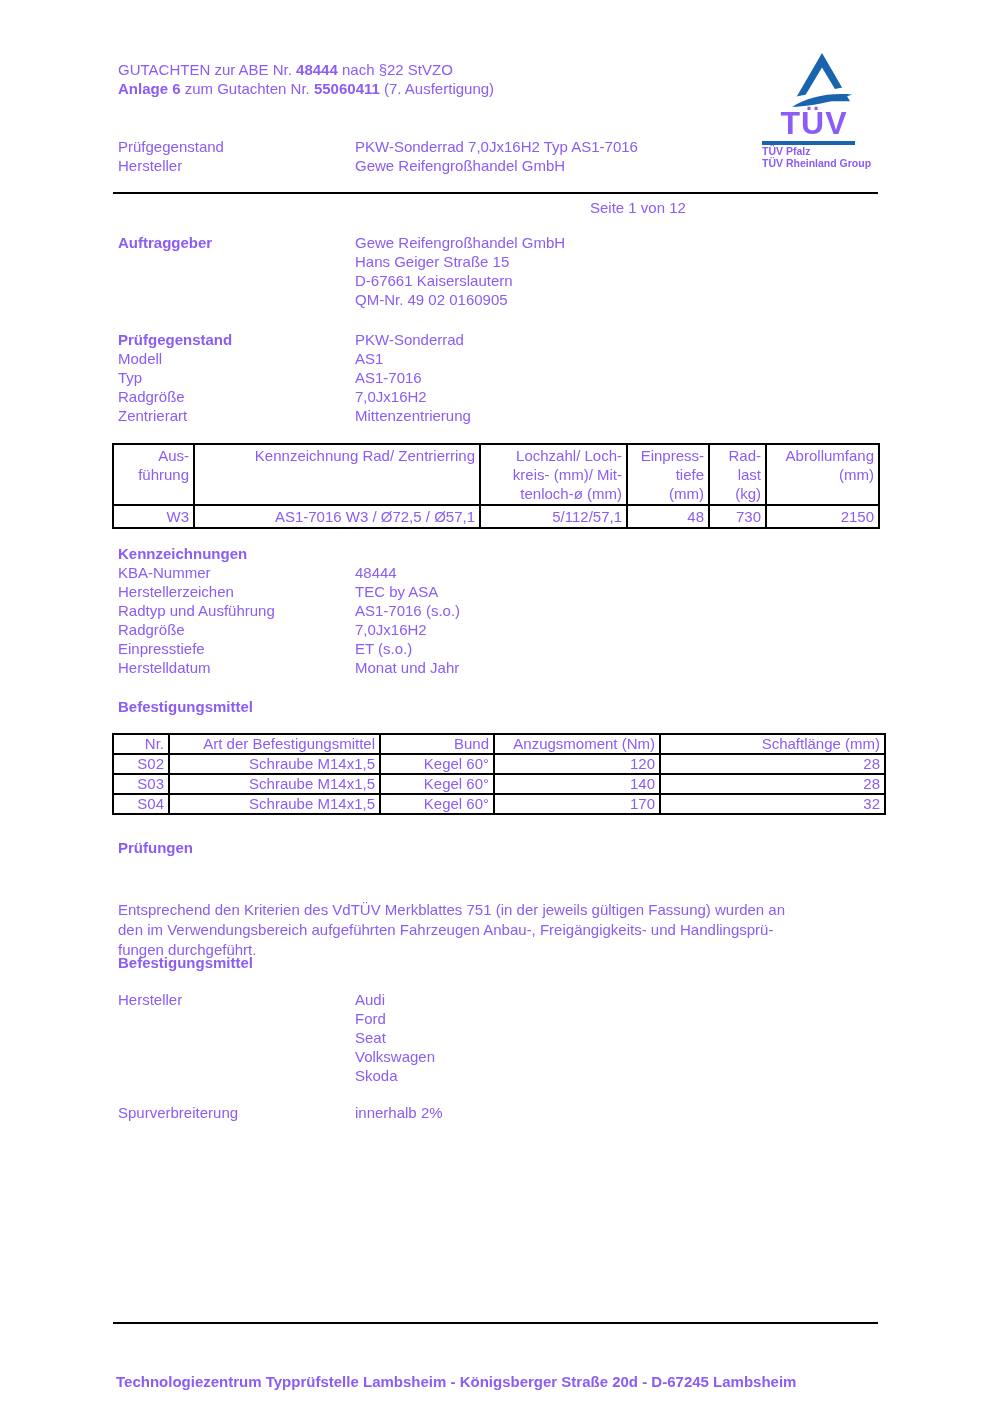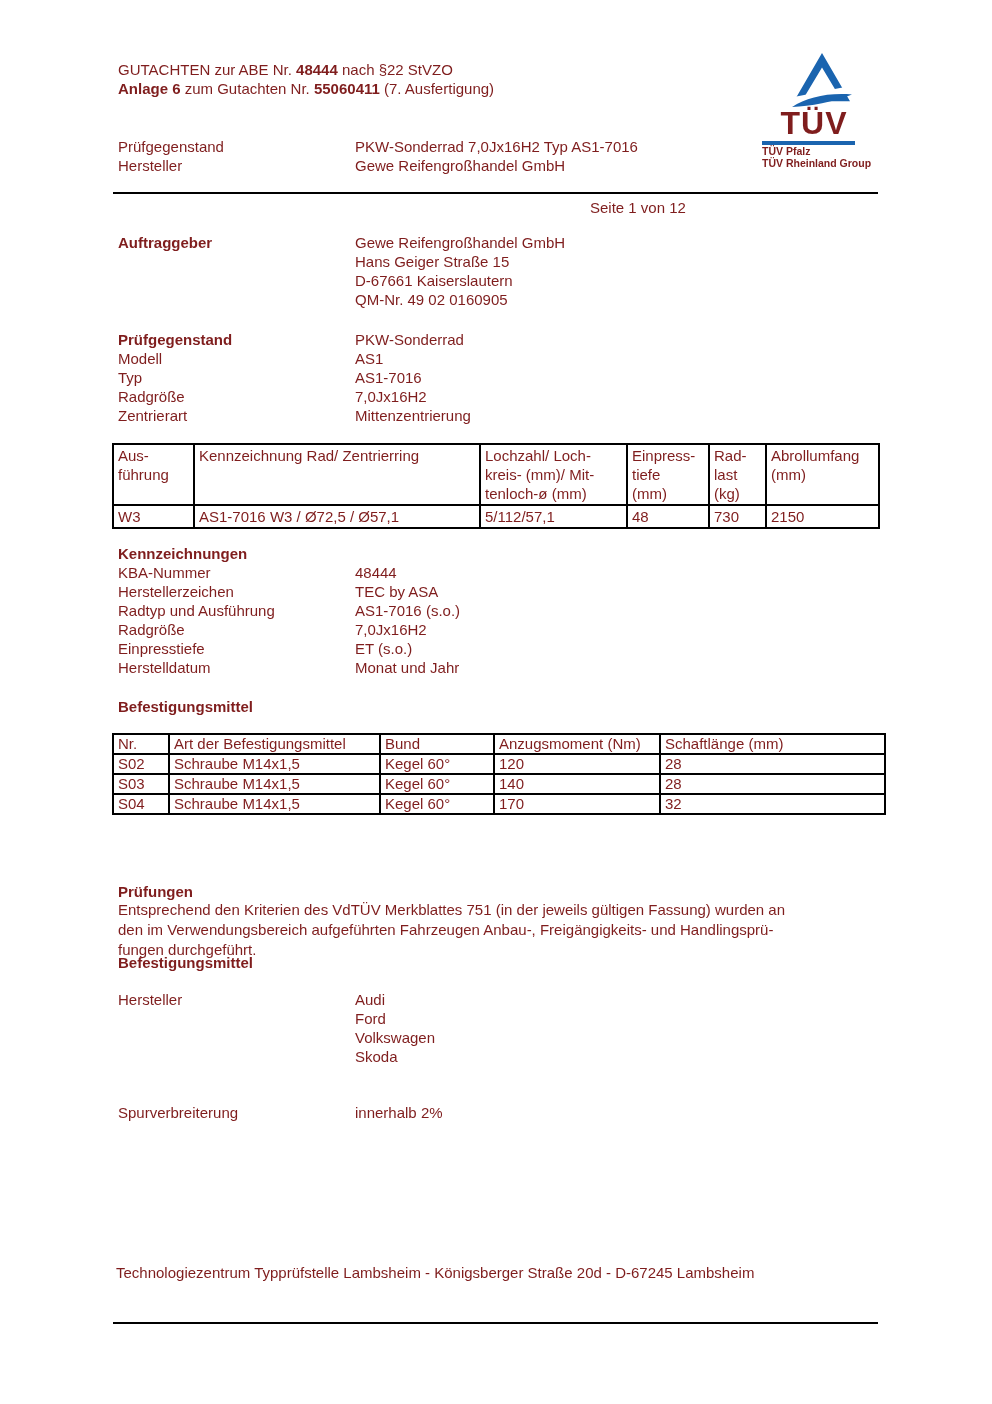--- a/index.html
+++ b/index.html
@@ -1,29 +1,29 @@
 <!DOCTYPE html>
 <html><head>
 <meta charset="utf-8">
 <style>
   html,body{margin:0;padding:0;background:#ffffff;}
   .page{
     position:relative;width:992px;height:1404px;background:#fff;
-    font-family:"Liberation Sans",sans-serif;font-size:15px;color:#7f1d1d;
+    font-family:"Liberation Sans",sans-serif;font-size:15px;color:#8b5cf6;
     overflow:hidden;
   }
   .abs{position:absolute;}
   .b{font-weight:bold;}
   .line{line-height:19px;white-space:nowrap;}
   .rule{height:2px;background:#000;}
   .kv{display:flex;line-height:19px;}
   .kv .lbl{width:237px;flex:none;}
   .kv .val{flex:1;}
   table{border-collapse:collapse;table-layout:fixed;font-size:15px;}
-  td,th{border:2px solid #000;padding:1px 4px;vertical-align:top;text-align:left;
+  td,th{border:2px solid #000;padding:1px 4px;vertical-align:top;text-align:right;
         font-weight:normal;line-height:19px;overflow:hidden;}
   .t2 td,.t2 th{line-height:18px;padding:0 4px;}
   .hdr-cell{white-space:pre-line;}
   .tuv-word{font-weight:bold;font-size:32px;line-height:30px;letter-spacing:1px;width:104px;text-align:center;}
   .tuv-rule{width:93px;height:4px;margin-top:3px;}
   .tuv-small{font-weight:bold;font-size:10.5px;line-height:12px;white-space:nowrap;}
   .para{line-height:20px;white-space:pre-line;width:770px;}
 </style>
 </head>
 <body>
@@ -202,50 +202,51 @@
     <tr>
       <td>S04</td>
       <td>Schraube M14x1,5</td>
       <td>Kegel 60°</td>
       <td>170</td>
       <td>32</td>
     </tr>
   </tbody>
     </table>
 
-  <div class="abs line b" style="left:118px;top:838px;margin-top:44px;">Prüfungen</div>
+  <div class="abs line b" style="left:118px;top:838px;">Prüfungen</div>
   <div class="abs para" style="left:118px;top:875px;margin-top:25px;">Entsprechend den Kriterien des VdTÜV Merkblattes 751 (in der jeweils gültigen Fassung) wurden an
 den im Verwendungsbereich aufgeführten Fahrzeugen Anbau-, Freigängigkeits- und Handlingsprü-
 fungen durchgeführt.</div>
 
   <div class="abs line b" style="left:118px;top:953px;">Befestigungsmittel</div>
 
   <div class="abs" style="left:118px;top:990px;width:700px;">
     <div class="kv">
       <span class="lbl">Hersteller</span>
       <span class="val">Audi</span>
     </div>
     <div class="kv">
         <span class="lbl"></span>
         <span class="val">Ford</span>
       </div>
     <div class="kv">
         <span class="lbl"></span>
+        <span class="val">Seat</span>
       </div>
     <div class="kv">
         <span class="lbl"></span>
         <span class="val">Volkswagen</span>
       </div>
     <div class="kv">
         <span class="lbl"></span>
         <span class="val">Skoda</span>
       </div>
   </div>
 
   <div class="abs kv" style="left:118px;top:1103px;width:700px;">
     <span class="lbl">Spurverbreiterung</span>
     <span class="val">innerhalb 2%</span>
   </div>
 
   <div class="abs rule" style="left:113px;top:1322px;width:765px;"></div>
-  <div class="abs line" style="left:116px;top:1263px;">Technologiezentrum Typprüfstelle Lambsheim - Königsberger Straße 20d - D-67245 Lambsheim</div>
+  <div class="abs line" style="left:116px;top:1372px;font-weight:bold;">Technologiezentrum Typprüfstelle Lambsheim - Königsberger Straße 20d - D-67245 Lambsheim</div>
 
 </div>
 
 </body></html>

